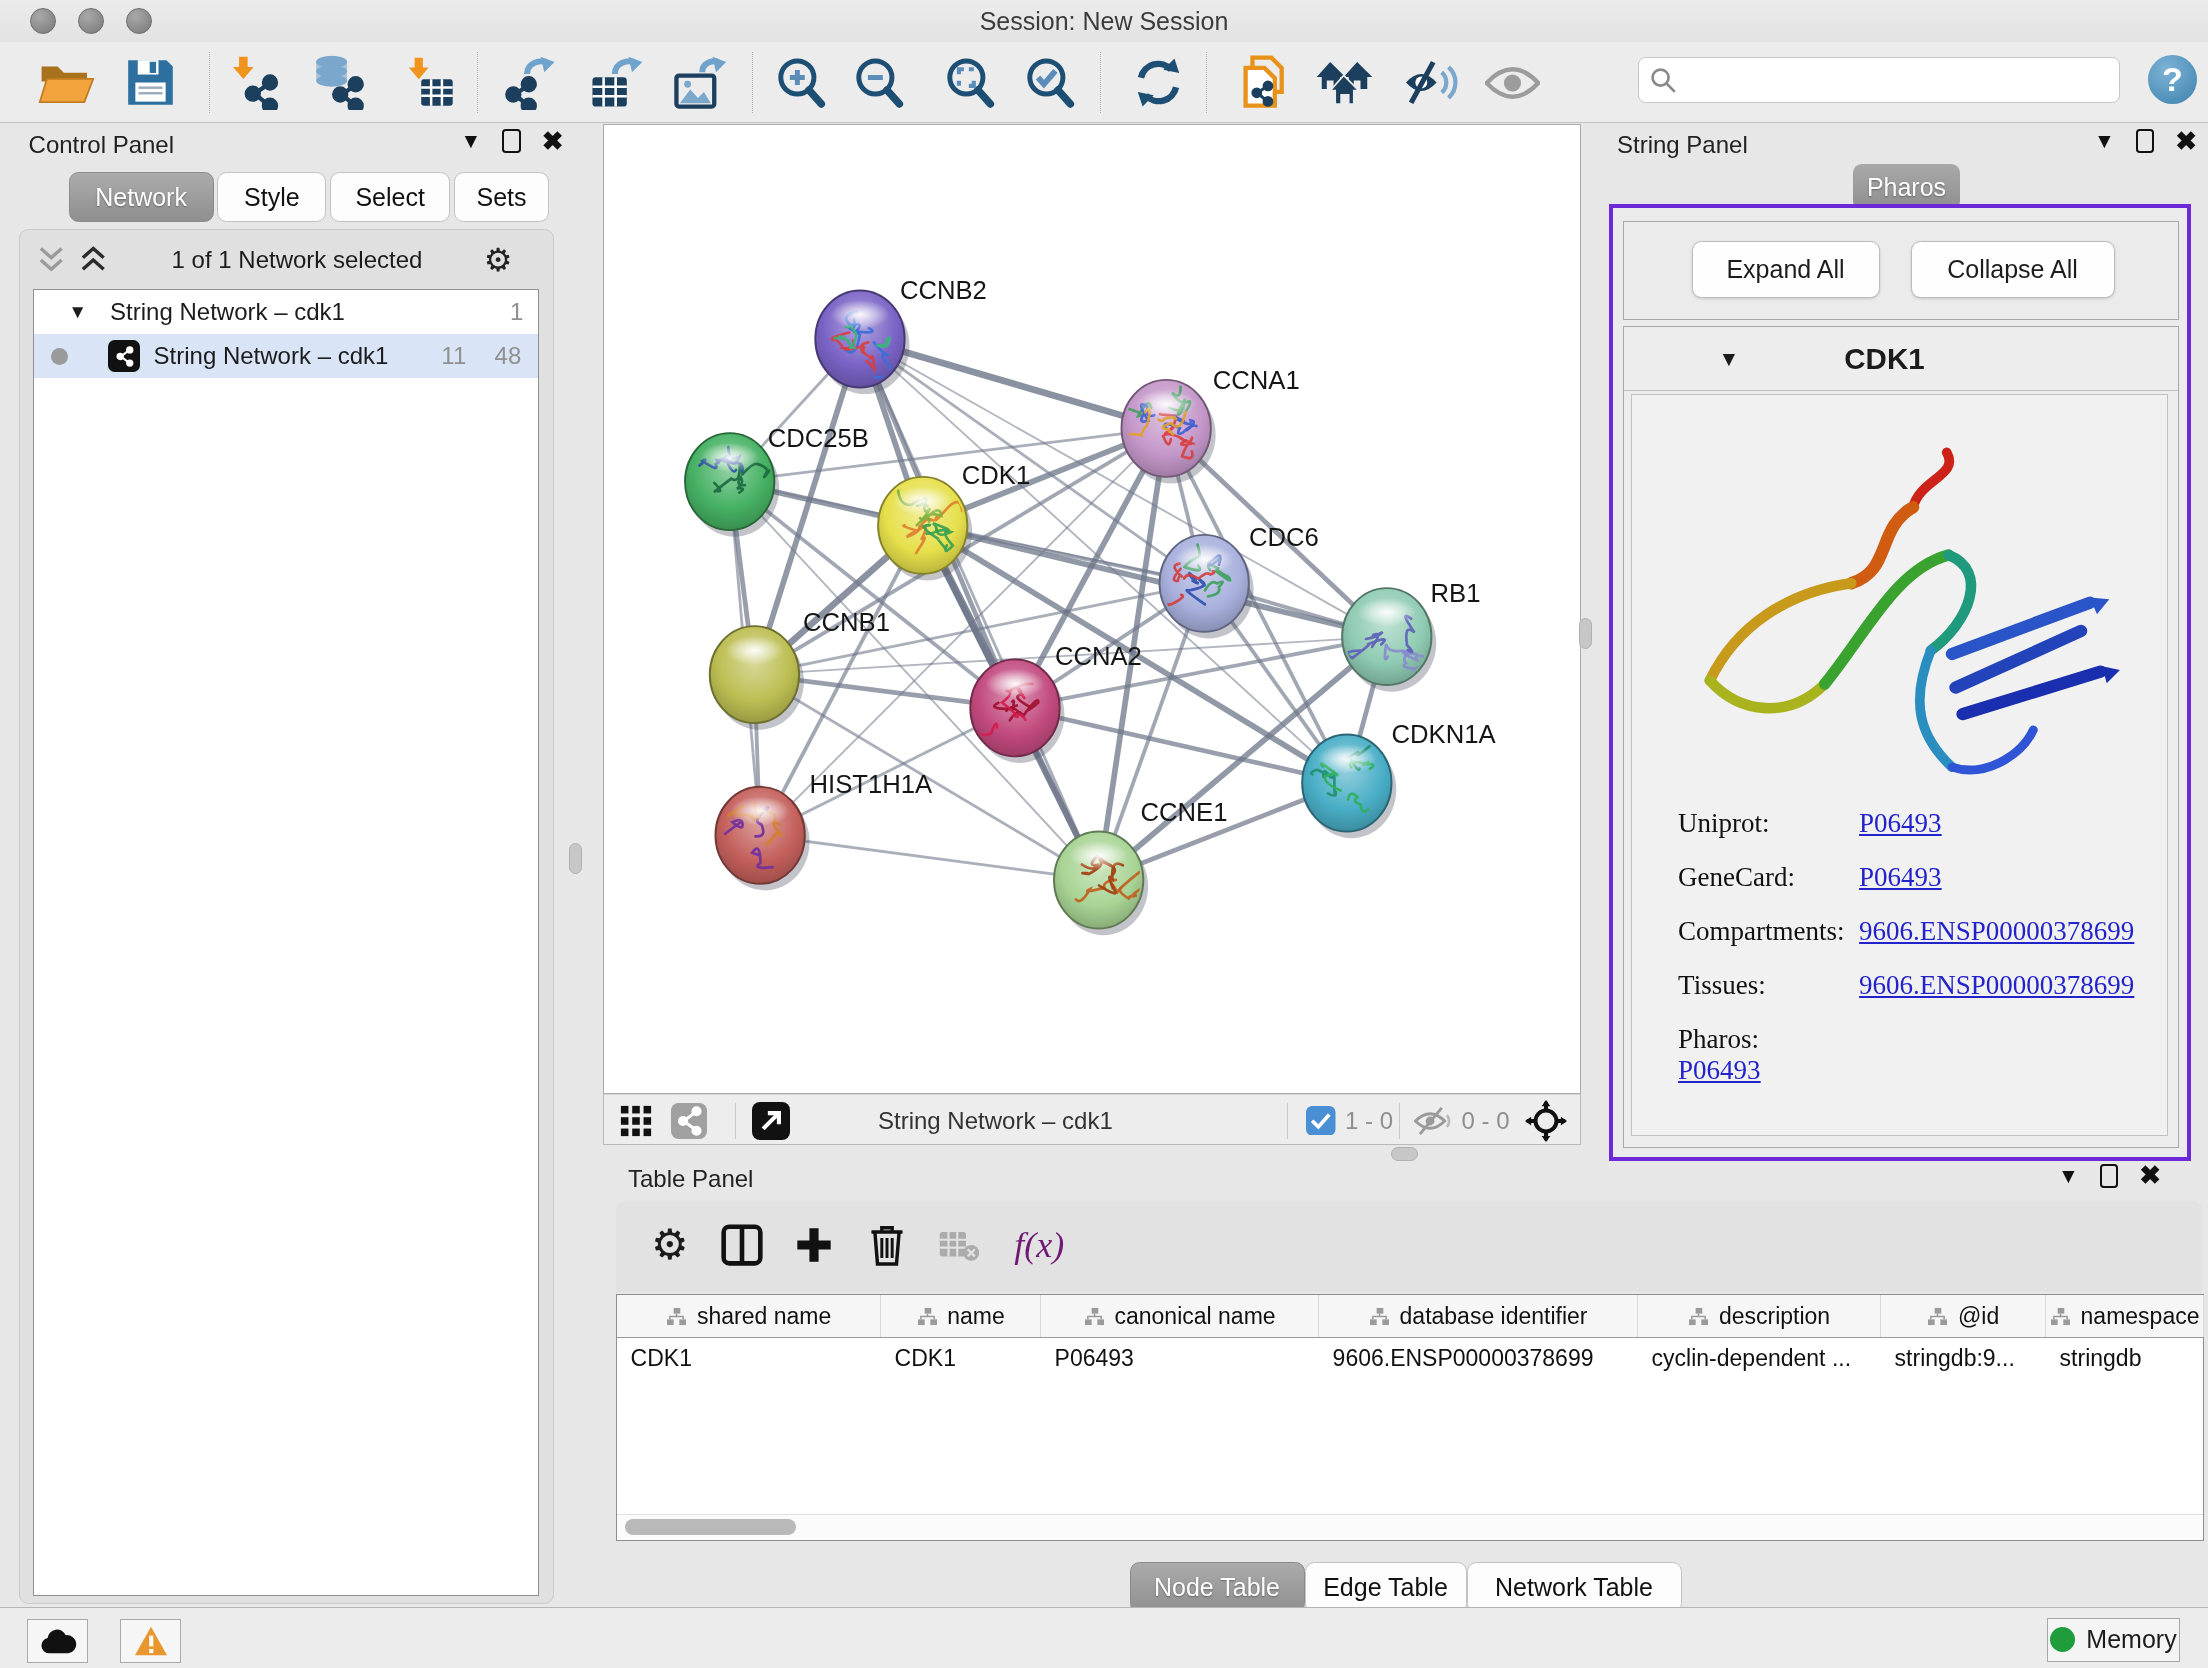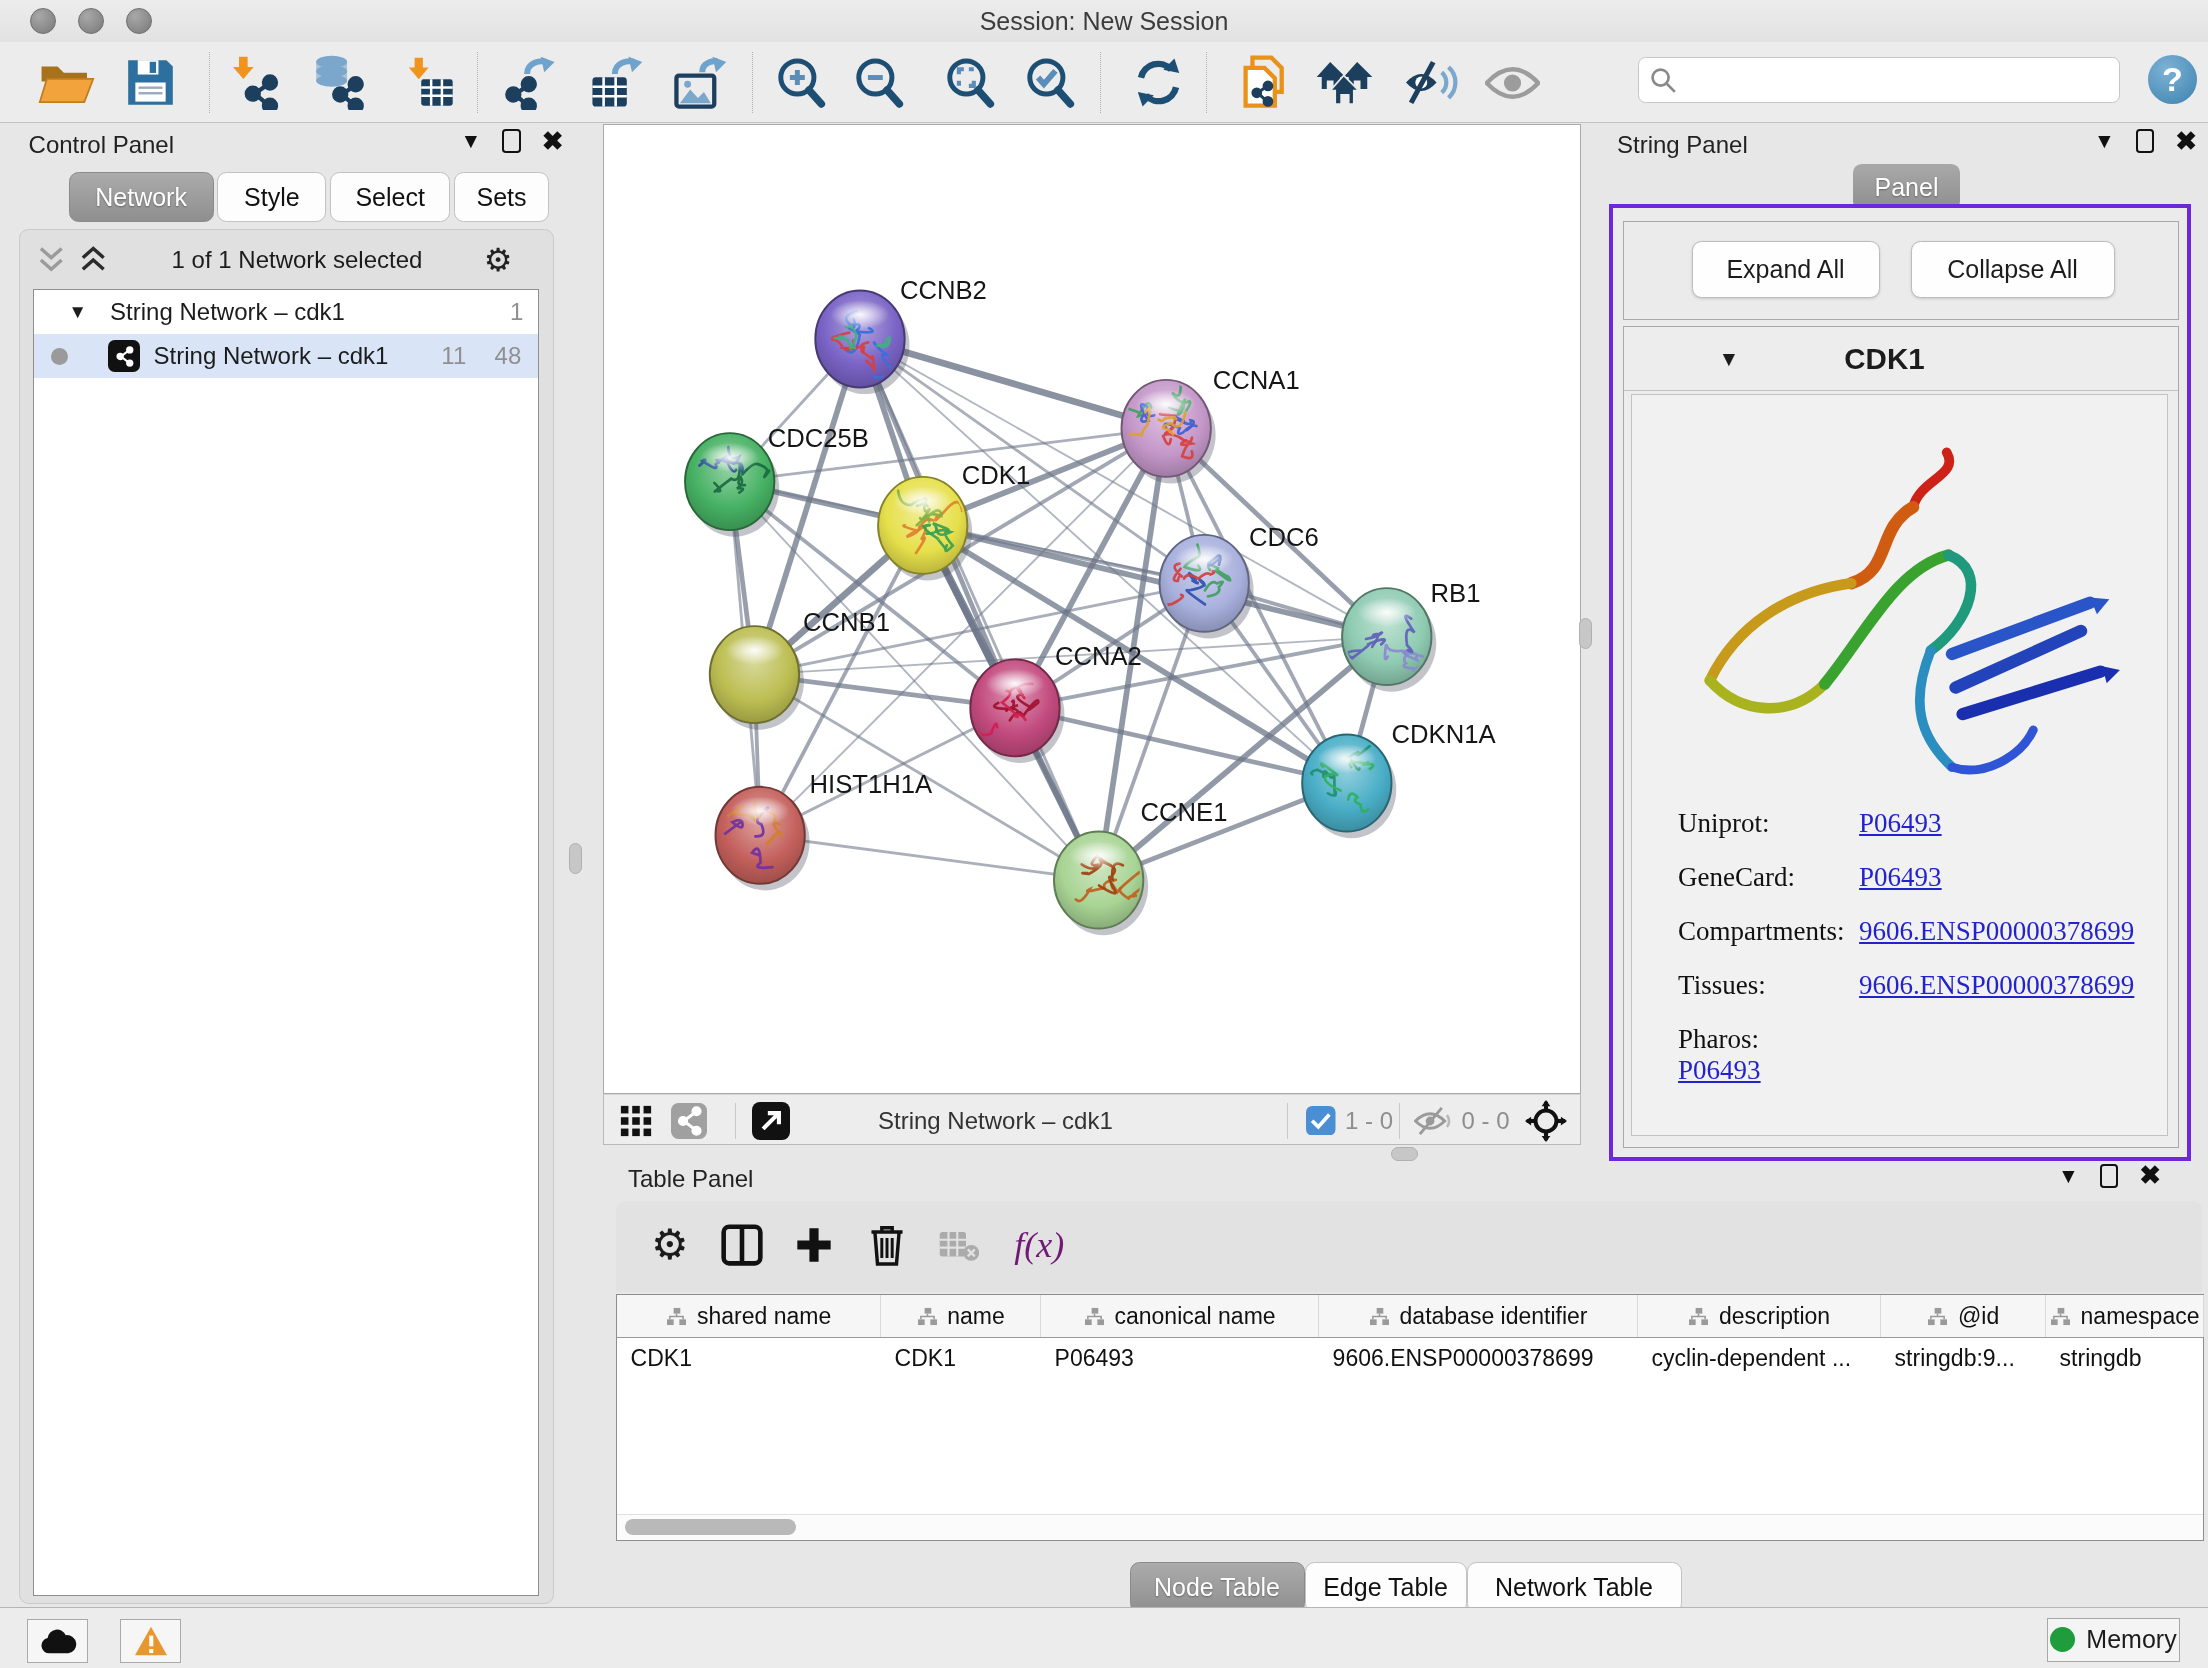--- a/index.html
+++ b/index.html
@@ -705,21 +705,21 @@
     </div>
   </div>
 
   <div class="abs rpanel">
     <span class="abs ptitle" style="left:25px;top:4.8px">String Panel</span>
     <div class="pctl" style="left:502px;width:103px">
       <span class="carat">▼</span>
       <span class="floatsq"></span>
       <span class="closex">✖</span>
     </div>
-    <div class="stringtab">Panel</div>
+    <div class="stringtab">Pharos</div>
     <div class="rbody">
       <div class="rbtnbox">
         <div class="rbtn" style="left:68px;width:186px">Expand All</div>
         <div class="rbtn" style="left:287px;width:202px">Collapse All</div>
       </div>
       <div class="cdk1box">
         <div class="cdk1hdr">
           <span style="margin-left:95px;font-size:21px">▼</span>
           <span style="margin-left:105px;font-size:29.5px;font-weight:bold">CDK1</span>
         </div>

